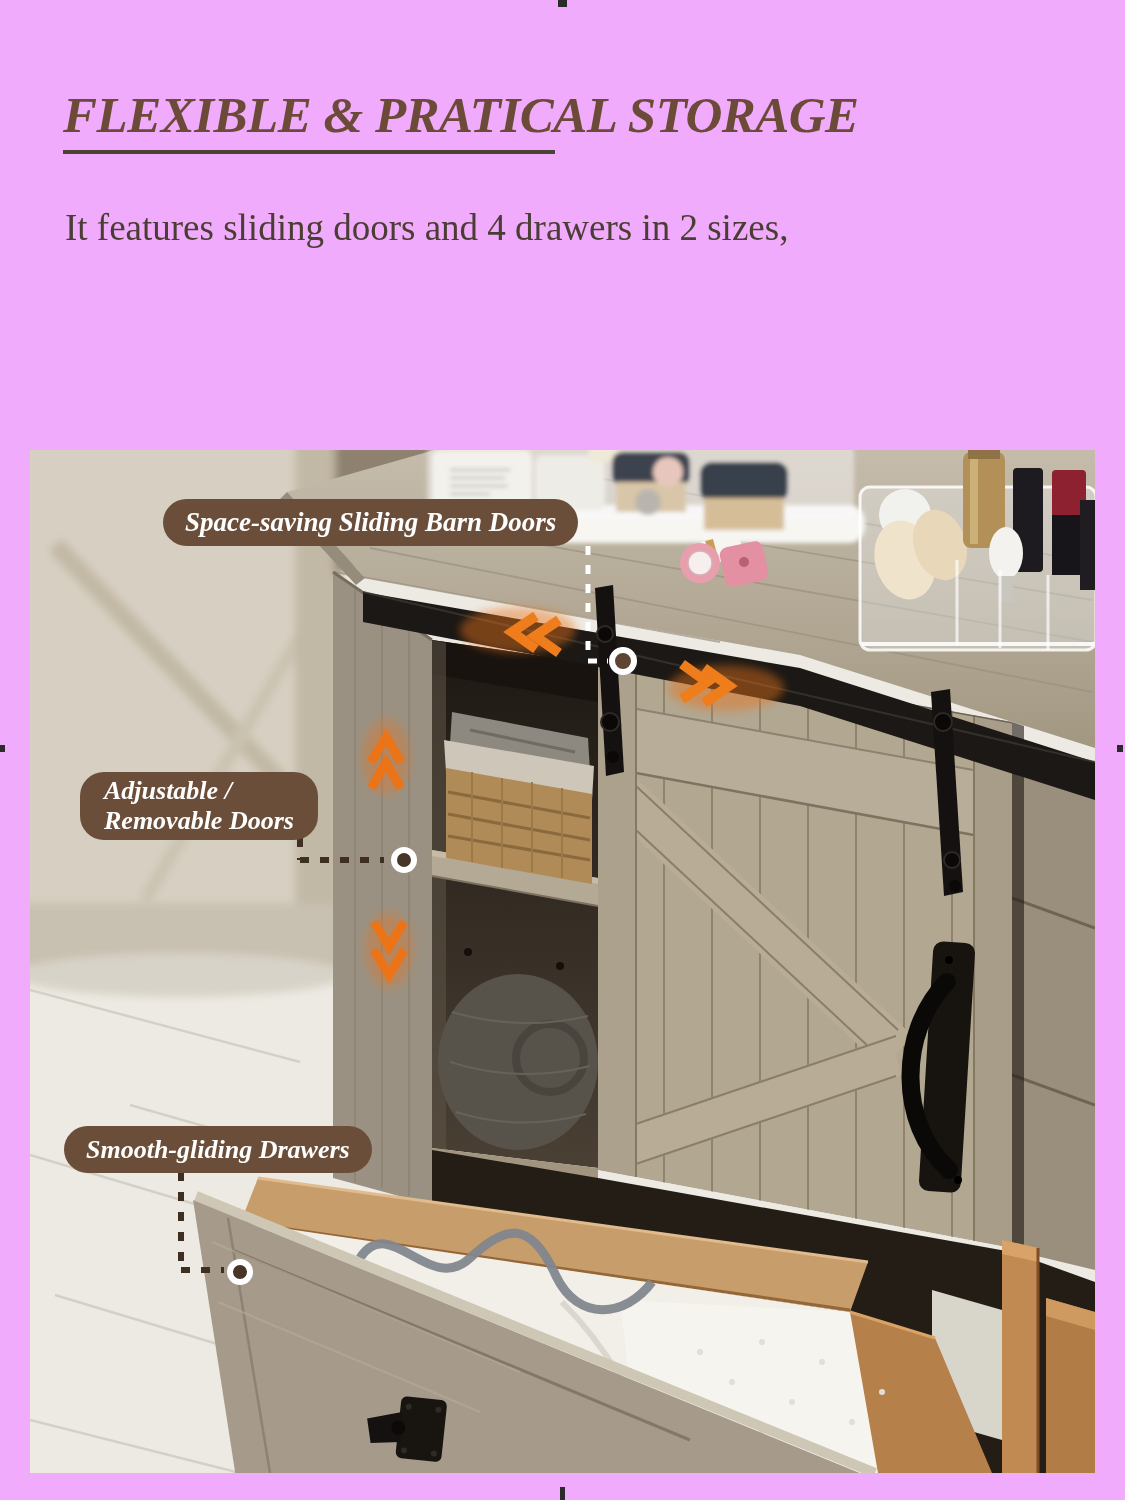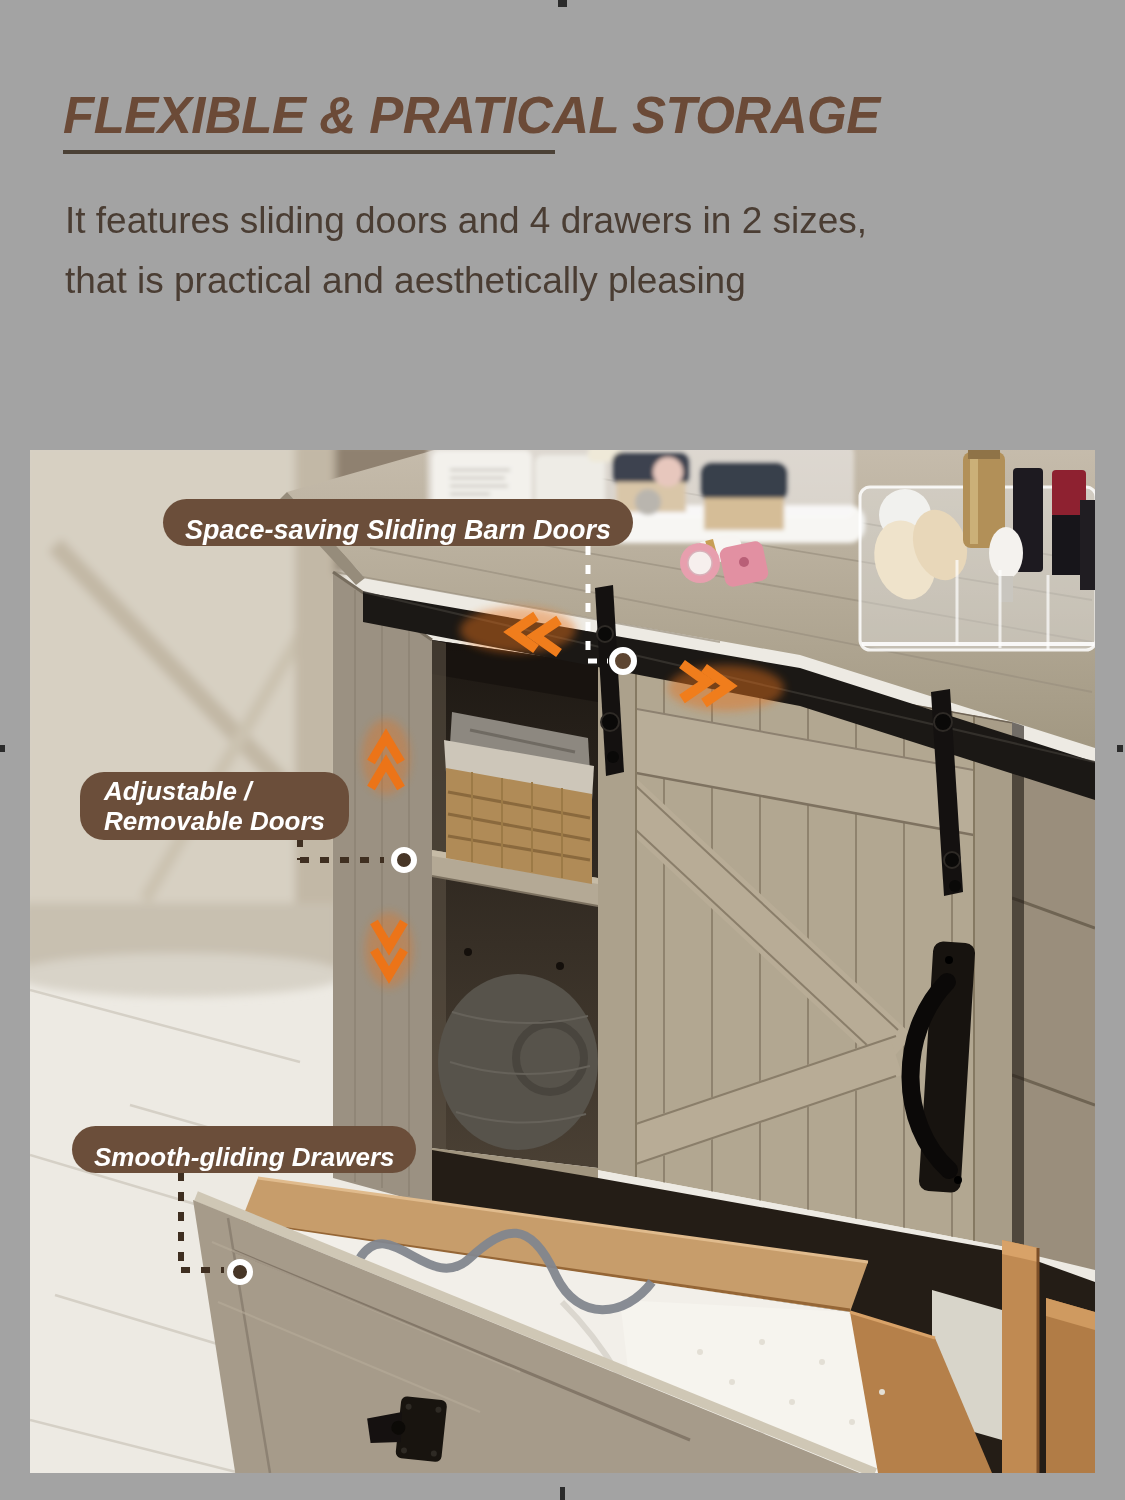--- a/index.html
+++ b/index.html
@@ -1,49 +1,48 @@
 <!DOCTYPE html>
 <html><head>
 <meta charset="utf-8">
 <style>
   html,body{margin:0;padding:0;background:#fff;}
-  .canvas{position:relative;width:1125px;height:1500px;background:#a3a3a3;overflow:hidden;
-          font-family:Liberation Sans, sans-serif;}
+  .canvas{position:relative;width:1125px;height:1500px;background:#f0abfc;overflow:hidden;
+          font-family:Liberation Serif, serif;}
   
   .title{position:absolute;left:63px;top:86px;font-size:51px;font-weight:bold;font-style:italic;
          letter-spacing:-0.5px;color:#6b4a37;white-space:nowrap;}
   .title-underline{position:absolute;left:63px;top:150px;width:492px;height:4px;background:#4b4136;}
-  .desc{position:absolute;left:65px;top:191px;font-size:37px;line-height:60px;color:#4a3d33;}
+  .desc{position:absolute;left:65px;top:198px;font-size:37px;line-height:60px;color:#4a3d33;}
   
   .mark{position:absolute;background:#2b2b2b;}
   .mark.top{left:558px;top:0;width:9px;height:7px;}
   .mark.left{left:0;top:745px;width:5px;height:7px;}
   .mark.right{left:1117px;top:745px;width:6px;height:7px;}
   .mark.bottom{left:560px;top:1487px;width:5px;height:13px;}
   
   .photo{position:absolute;left:30px;top:450px;width:1065px;height:1023px;background:#edeae3;overflow:hidden;}
   .photo svg{position:absolute;left:0;top:0;}
   
   .pill{position:absolute;background:#6b4e3a;color:#ffffff;font-weight:bold;font-style:italic;
-        display:flex;align-items:flex-end;border-radius:26px;box-sizing:border-box;z-index:5;}
+        display:flex;align-items:center;border-radius:26px;box-sizing:border-box;z-index:5;}
   .pill-1{left:163px;top:499px;height:47px;font-size:27px;padding:0 22px;}
   .pill-2{left:80px;top:772px;height:68px;font-size:26px;line-height:30px;padding:0 24px;
           flex-direction:column;align-items:flex-start;justify-content:center;border-radius:24px;}
-  .pill-3{left:72px;top:1126px;height:47px;font-size:26px;padding:0 22px;}
+  .pill-3{left:64px;top:1126px;height:47px;font-size:26px;padding:0 22px;}
 </style>
 </head>
 <body>
 
 <div class="canvas">
 
   <div class="title">FLEXIBLE &amp; PRATICAL STORAGE</div>
   <div class="title-underline"></div>
   <div class="desc">
     <div>It features sliding doors and 4 drawers in 2 sizes,</div>
-    <div>that is practical and aesthetically pleasing</div>
   </div>
 
   <div class="mark top"></div>
   <div class="mark left"></div>
   <div class="mark right"></div>
   <div class="mark bottom"></div>
 
   <div class="photo">
     <svg width="1065" height="1023" viewBox="30 450 1065 1023" xmlns="http://www.w3.org/2000/svg">
       <defs>

